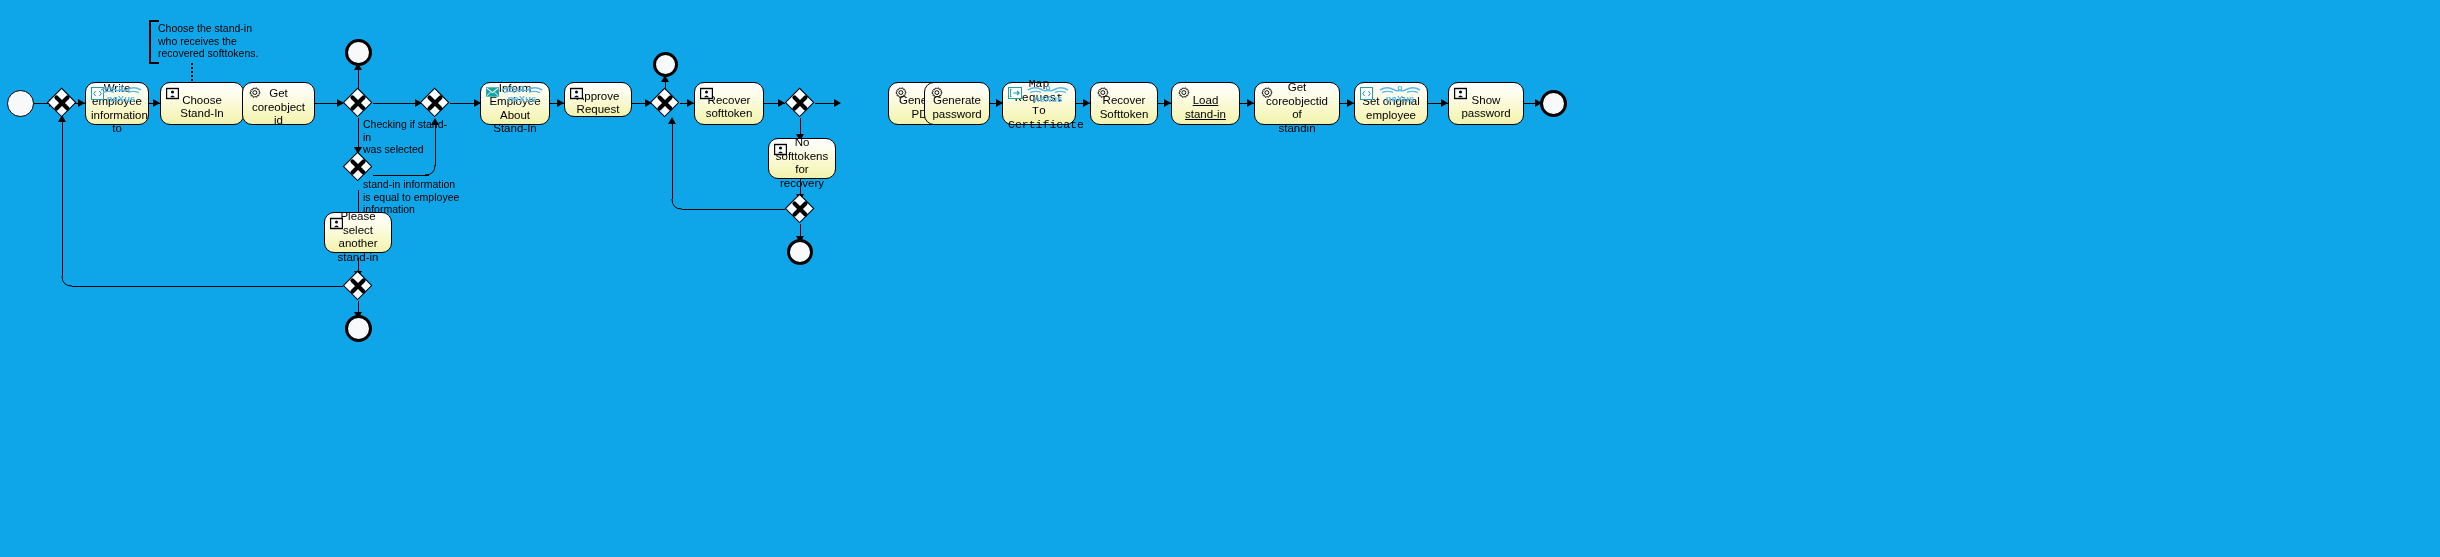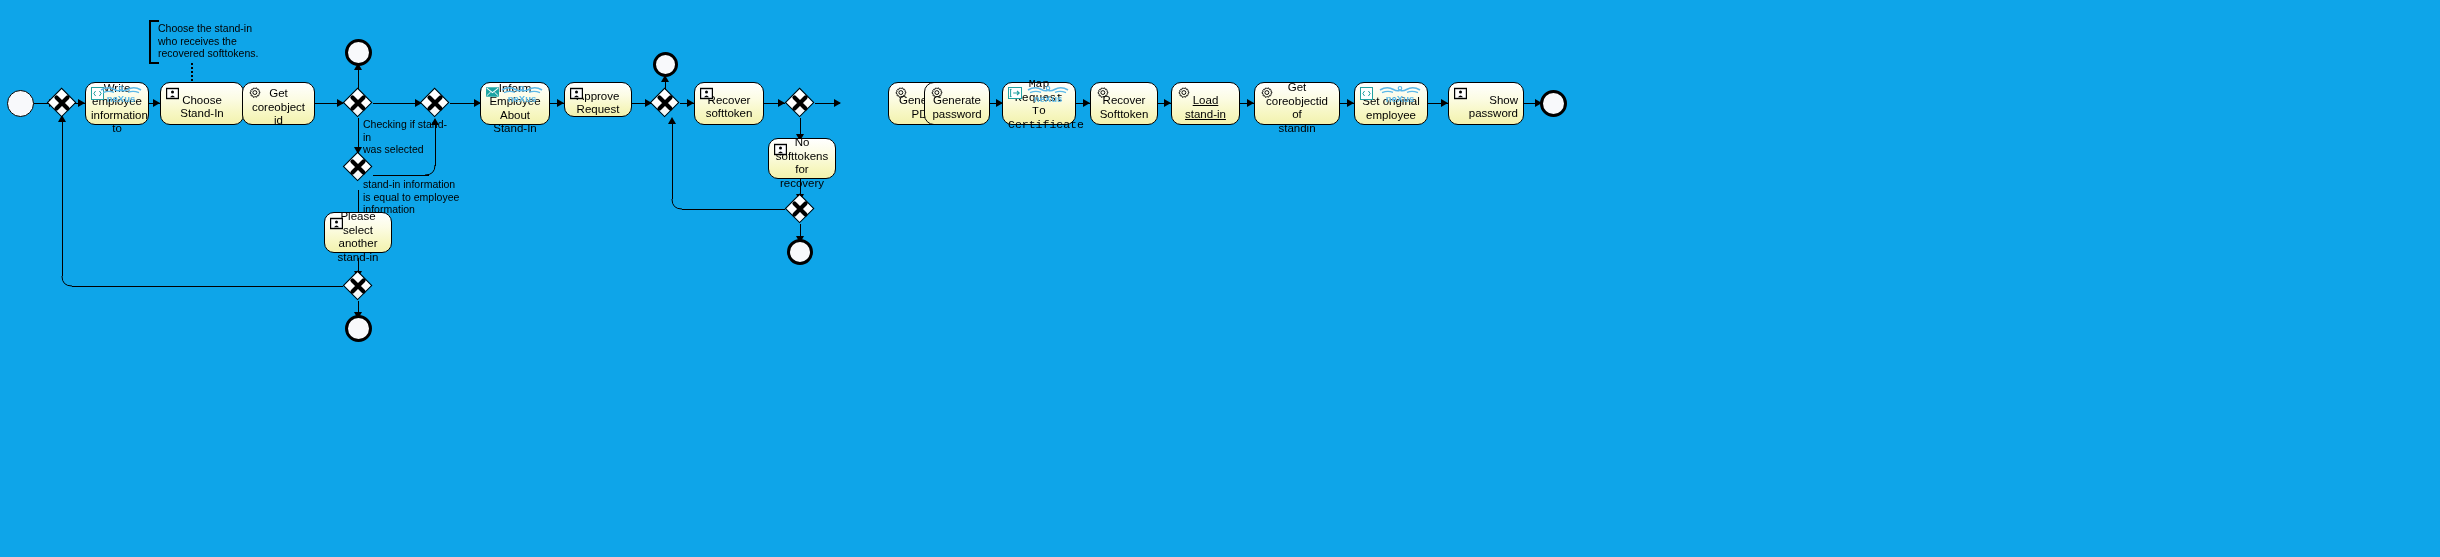--- a/index.html
+++ b/index.html
@@ -454,16 +454,16 @@
   </div>
 
   <div class="task" style="left:1448px;top:82px;width:76px;height:43px;">
     <span class="tmark">
       <svg width="13" height="13" viewBox="0 0 13 13">
         <rect x="0.5" y="1.5" width="12" height="10" fill="#ffffff" stroke="#000" stroke-width="1.4"></rect>
         <circle cx="6.5" cy="5" r="1.5" fill="#000"></circle>
         <path d="M4 10.2 Q6.5 6.8 9 10.2 Z" fill="#000"></path>
       </svg>
     </span>
-    <span class="tlabel" style="margin-top:6px;text-align:right;">Show password</span>
+    <span class="tlabel" style="margin-top:6px;">Show password</span>
   </div>
 
 </div>
 
 </body></html>

